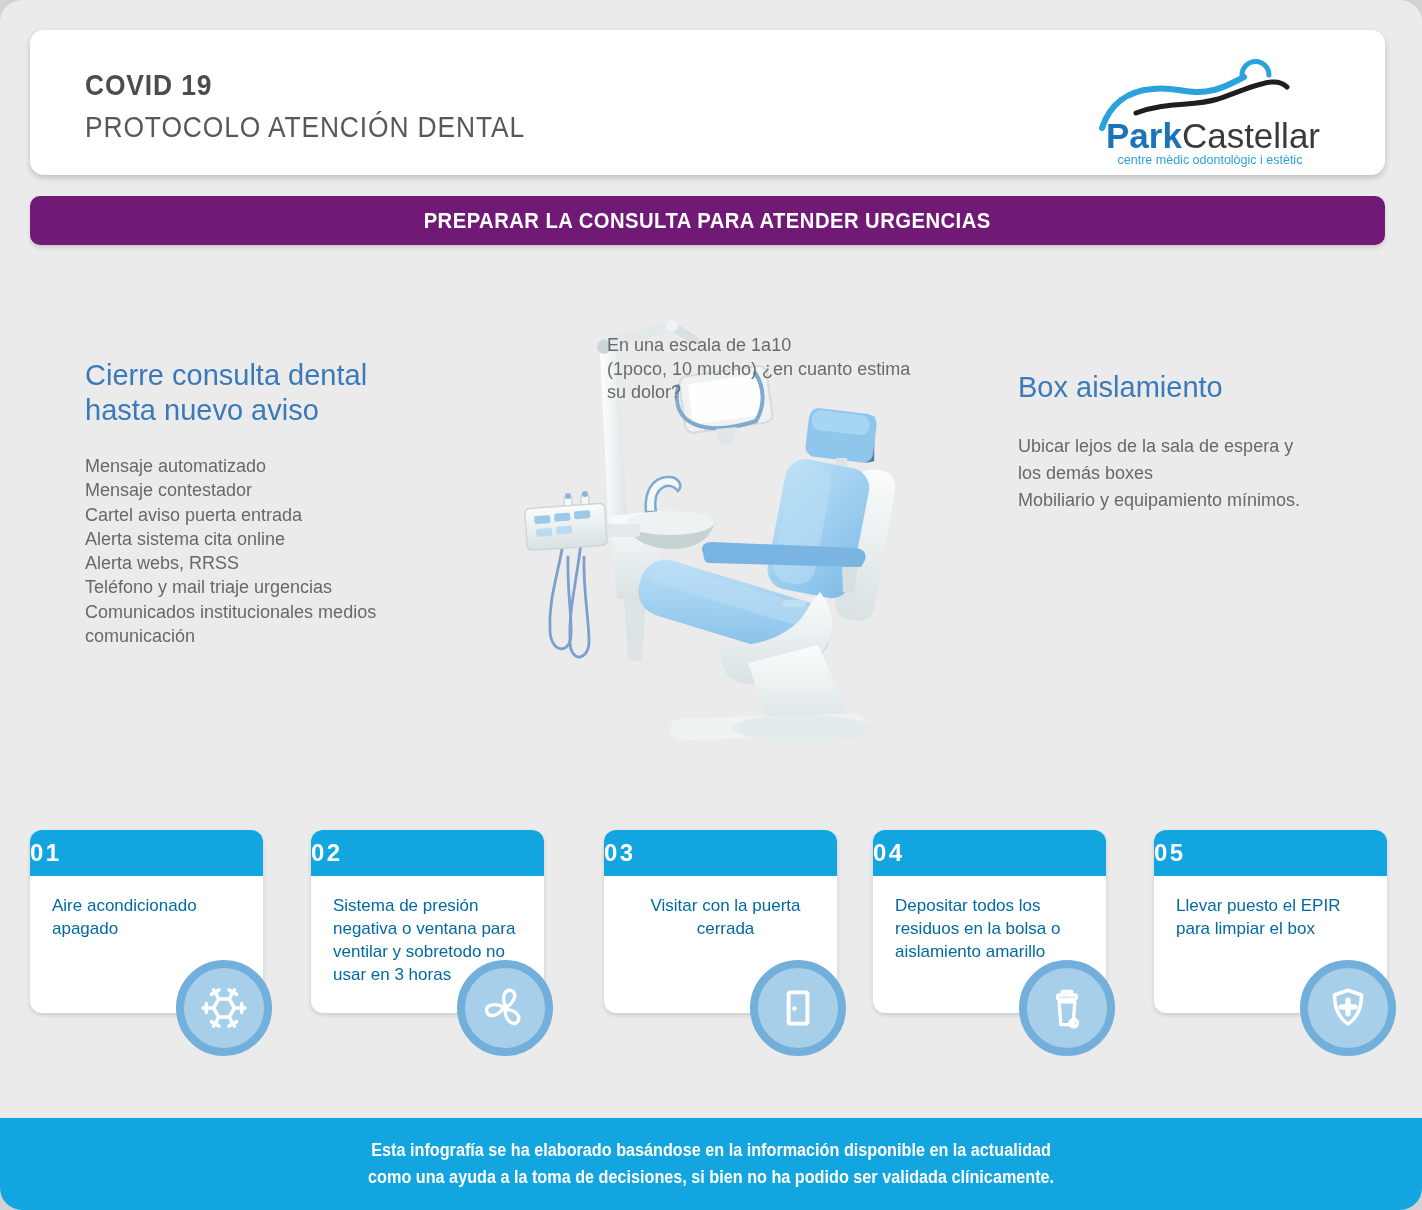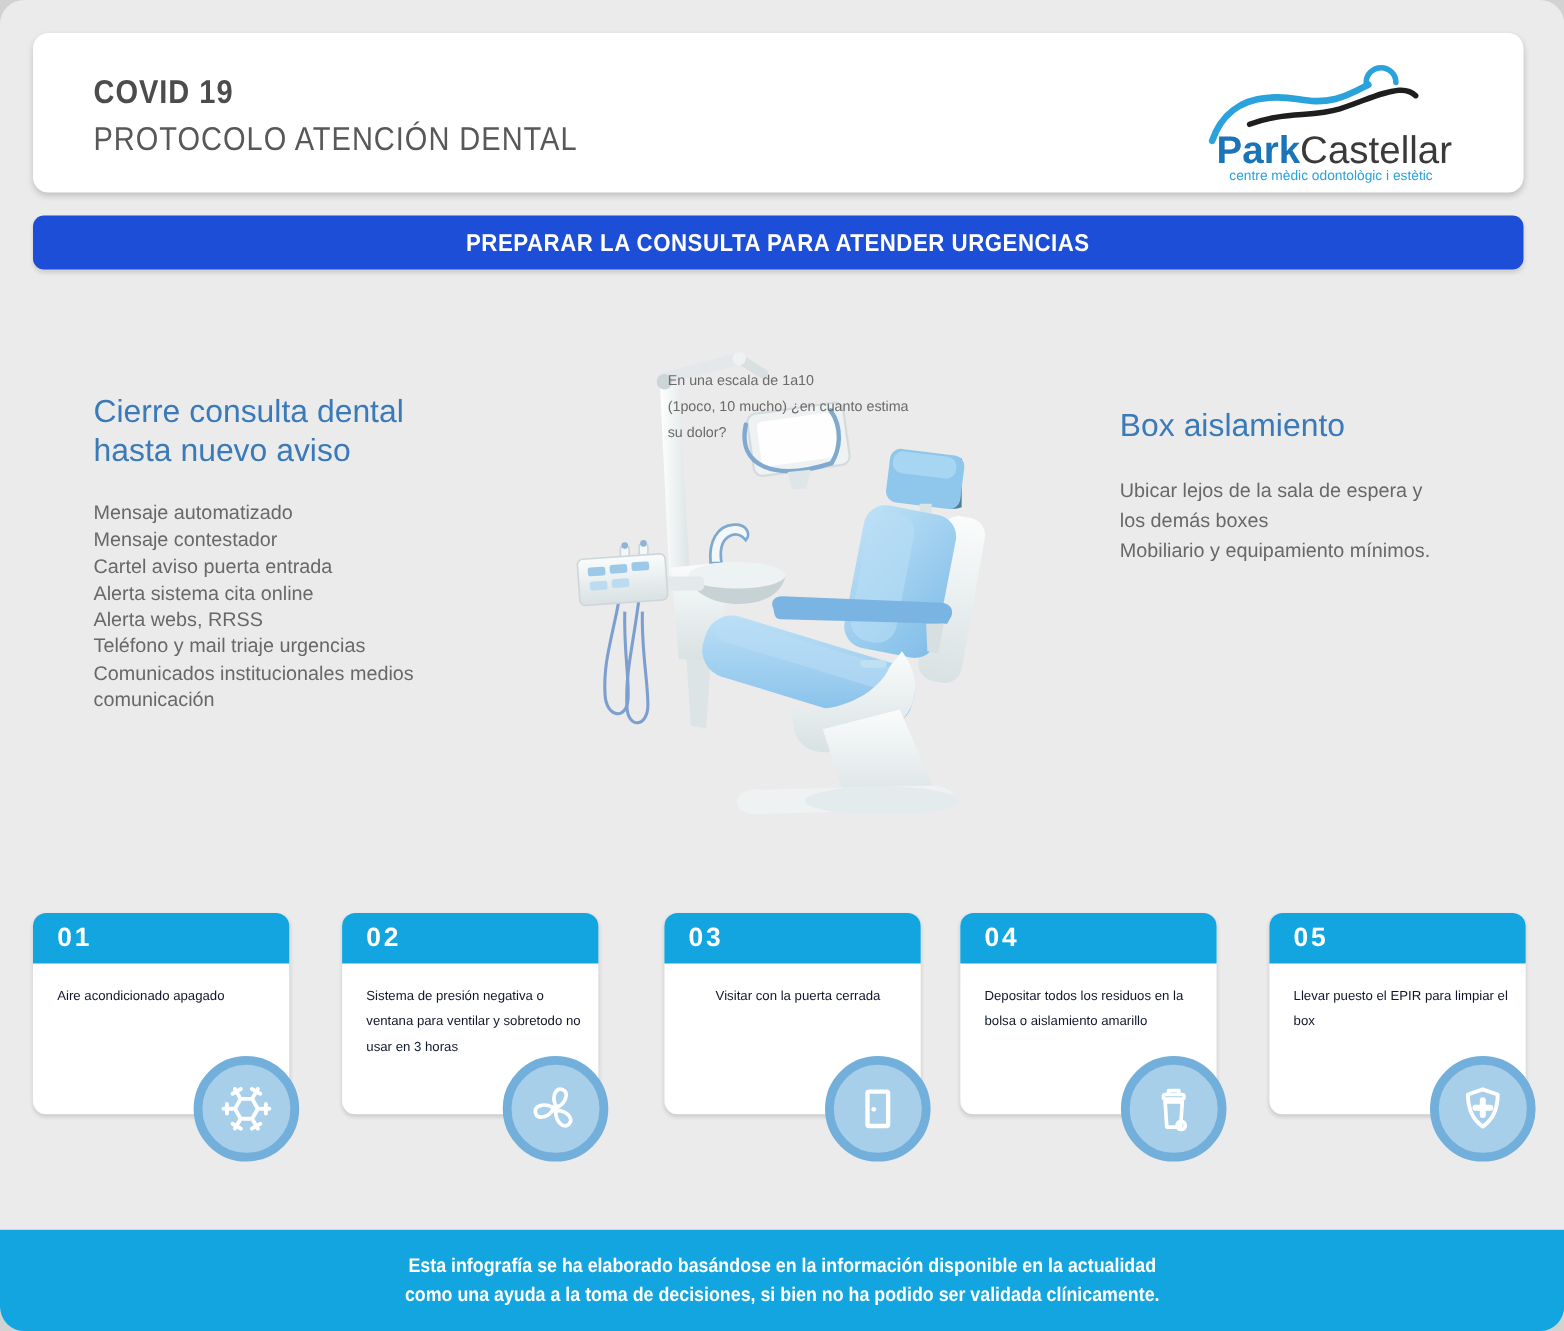--- a/index.html
+++ b/index.html
@@ -24,21 +24,21 @@
   }
   .title-line2{
     font-size:30px;font-weight:normal;color:#585858;letter-spacing:1px;margin-top:8px;
     transform:scaleX(0.88);transform-origin:left center;white-space:nowrap;
   }
   .logo{position:absolute;right:55px;top:18px;width:240px;height:122px;}
 
   
   .banner{
     position:absolute;left:30px;top:196px;width:1355px;height:49px;
-    background:#1d4ed8;border-radius:10px;
+    background:#701a75;border-radius:10px;
     box-shadow:0 3px 4px rgba(0,0,0,0.12);
     display:flex;align-items:center;justify-content:center;
   }
   .banner-text{
     color:#ffffff;font-size:22px;font-weight:bold;letter-spacing:0.5px;
     transform:scaleX(0.92);white-space:nowrap;
   }
 
   
   .section-heading{
@@ -49,41 +49,41 @@
   .closure-list{list-style:none;margin:26px 0 0 0;padding:0;}
   .closure-list li{
     font-size:18px;color:#686868;line-height:24.3px;
   }
   .isolation-col{position:absolute;left:1018px;top:358px;width:330px;margin-top:12px;}
   .isolation-text{
     margin-top:28px;font-size:18px;color:#686868;line-height:27px;white-space:pre-line;
   }
   .pain-note{
     position:absolute;left:607px;top:334px;width:310px;z-index:5;
-    font-size:13px;color:#6a6a6a;line-height:23.5px;white-space:pre-line;
+    font-size:18px;color:#6a6a6a;line-height:23.5px;white-space:pre-line;
   }
   .chair-wrap{position:absolute;left:520px;top:300px;width:440px;height:440px;z-index:1;}
 
   
   .step-card{
     position:absolute;top:830px;width:233px;height:183px;
     background:#ffffff;border-radius:12px;
     box-shadow:0 2px 4px rgba(0,0,0,0.14);
   }
   .step-card.p0{left:30px;} .step-card.p1{left:311px;} .step-card.p2{left:604px;text-align:center;}
   .step-card.p3{left:873px;} .step-card.p4{left:1154px;}
   .step-header{
     height:46px;background:#12a5df;border-radius:12px 12px 0 0;
     display:flex;align-items:center;
   }
   .step-number{
-    color:#ffffff;font-size:24px;font-weight:bold;letter-spacing:2.5px;padding-left:22px;
+    color:#ffffff;font-size:24px;font-weight:bold;letter-spacing:2.5px;
   }
   .step-text{
-    padding:18px 12px 0 22px;font-size:12px;color:#0f172a;line-height:23px;
+    padding:18px 12px 0 22px;font-size:17px;color:#0369a1;line-height:23px;
   }
   .icon-circle{
     position:absolute;right:-9px;bottom:-43px;width:80px;height:80px;
     background:#a7cfea;border:8px solid #73afdb;border-radius:50%;
     display:flex;align-items:center;justify-content:center;
   }
   .icon-circle svg{width:50px;height:50px;}
 
   
   .footer{

